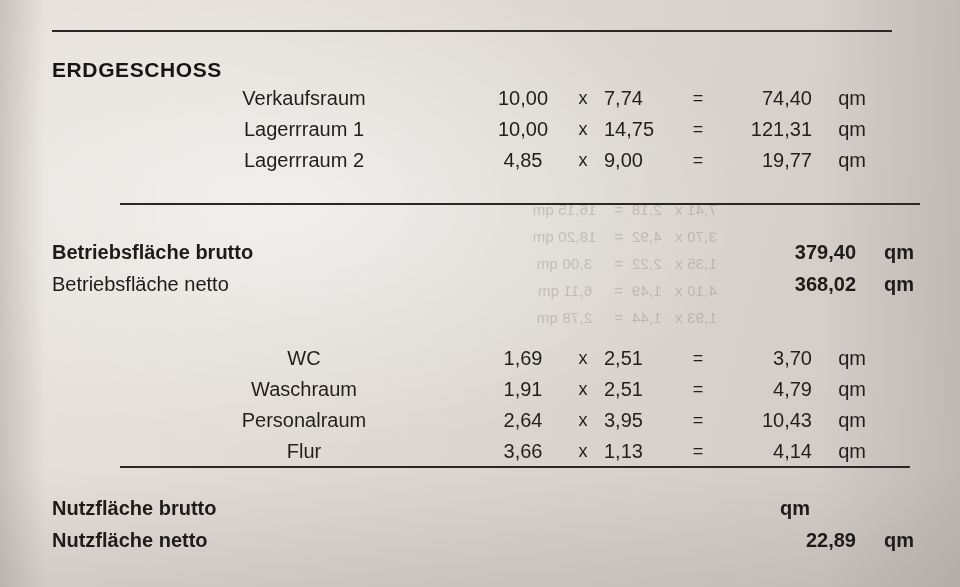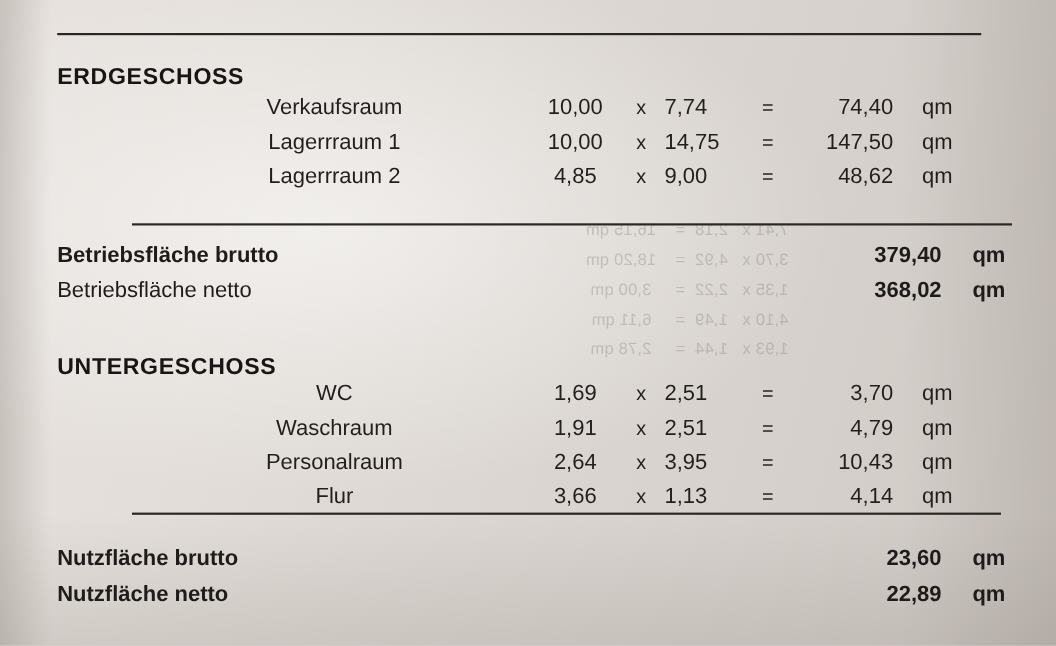--- a/index.html
+++ b/index.html
@@ -107,21 +107,21 @@
   td.c-x     { width: 42px;  text-align: center; font-size: 18px; }
   td.c-h     { width: 72px;  }
   td.c-eq    { width: 44px;  text-align: center; font-size: 18px; }
   td.c-area  { width: 92px;  text-align: right; }
   td.c-unit  { width: 54px;  text-align: right; padding-left: 8px; }
 
   .totals {
     position: absolute;
     font-size: 20px;
   }
-  #totals-eg { left: 52px; top: 216px; }
+  #totals-eg { left: 52px; top: 236px; }
   #totals-ug { left: 52px; top: 492px; }
 
   .totals .trow {
     display: flex;
     align-items: baseline;
     line-height: 32px;
     white-space: nowrap;
   }
   .totals .tlabel { width: 700px; text-align: left; }
   .totals .tval   { width: 104px; text-align: right; }
@@ -162,51 +162,50 @@
           <td class="c-eq">=</td>
           <td class="c-area">74,40</td>
           <td class="c-unit">qm</td>
         </tr>
         <tr>
           <td class="c-name">Lagerrraum 1</td>
           <td class="c-w">10,00</td>
           <td class="c-x">x</td>
           <td class="c-h">14,75</td>
           <td class="c-eq">=</td>
-          <td class="c-area">147,50</td>
+          <td class="c-area">121,31</td>
           <td class="c-unit">qm</td>
         </tr>
         <tr>
           <td class="c-name">Lagerrraum 2</td>
           <td class="c-w">4,85</td>
           <td class="c-x">x</td>
           <td class="c-h">9,00</td>
           <td class="c-eq">=</td>
-          <td class="c-area">48,62</td>
+          <td class="c-area">19,77</td>
           <td class="c-unit">qm</td>
         </tr>
       </tbody>
     </table>
 
     <div class="rule" id="rule-mid"></div>
 
     <div class="totals" id="totals-eg">
       <div class="trow">
         <span class="tlabel bold">Betriebsfläche brutto</span>
         <span class="tval bold">379,40</span>
         <span class="tunit bold">qm</span>
       </div>
       <div class="trow">
         <span class="tlabel">Betriebsfläche netto</span>
         <span class="tval bold">368,02</span>
         <span class="tunit bold">qm</span>
       </div>
     </div>
 
-    <div class="section-title" id="title-ug">UNTERGESCHOSS</div>
 
     <table class="rooms" id="rooms-ug">
       <tbody>
         <tr>
           <td class="c-name">WC</td>
           <td class="c-w">1,69</td>
           <td class="c-x">x</td>
           <td class="c-h">2,51</td>
           <td class="c-eq">=</td>
           <td class="c-area">3,70</td>
@@ -240,21 +239,20 @@
           <td class="c-unit">qm</td>
         </tr>
       </tbody>
     </table>
 
     <div class="rule" id="rule-lower"></div>
 
     <div class="totals" id="totals-ug">
       <div class="trow">
         <span class="tlabel bold">Nutzfläche brutto</span>
-        <span class="tval bold">23,60</span>
         <span class="tunit bold">qm</span>
       </div>
       <div class="trow">
         <span class="tlabel bold">Nutzfläche netto</span>
         <span class="tval bold">22,89</span>
         <span class="tunit bold">qm</span>
       </div>
     </div>
 
   </div>

